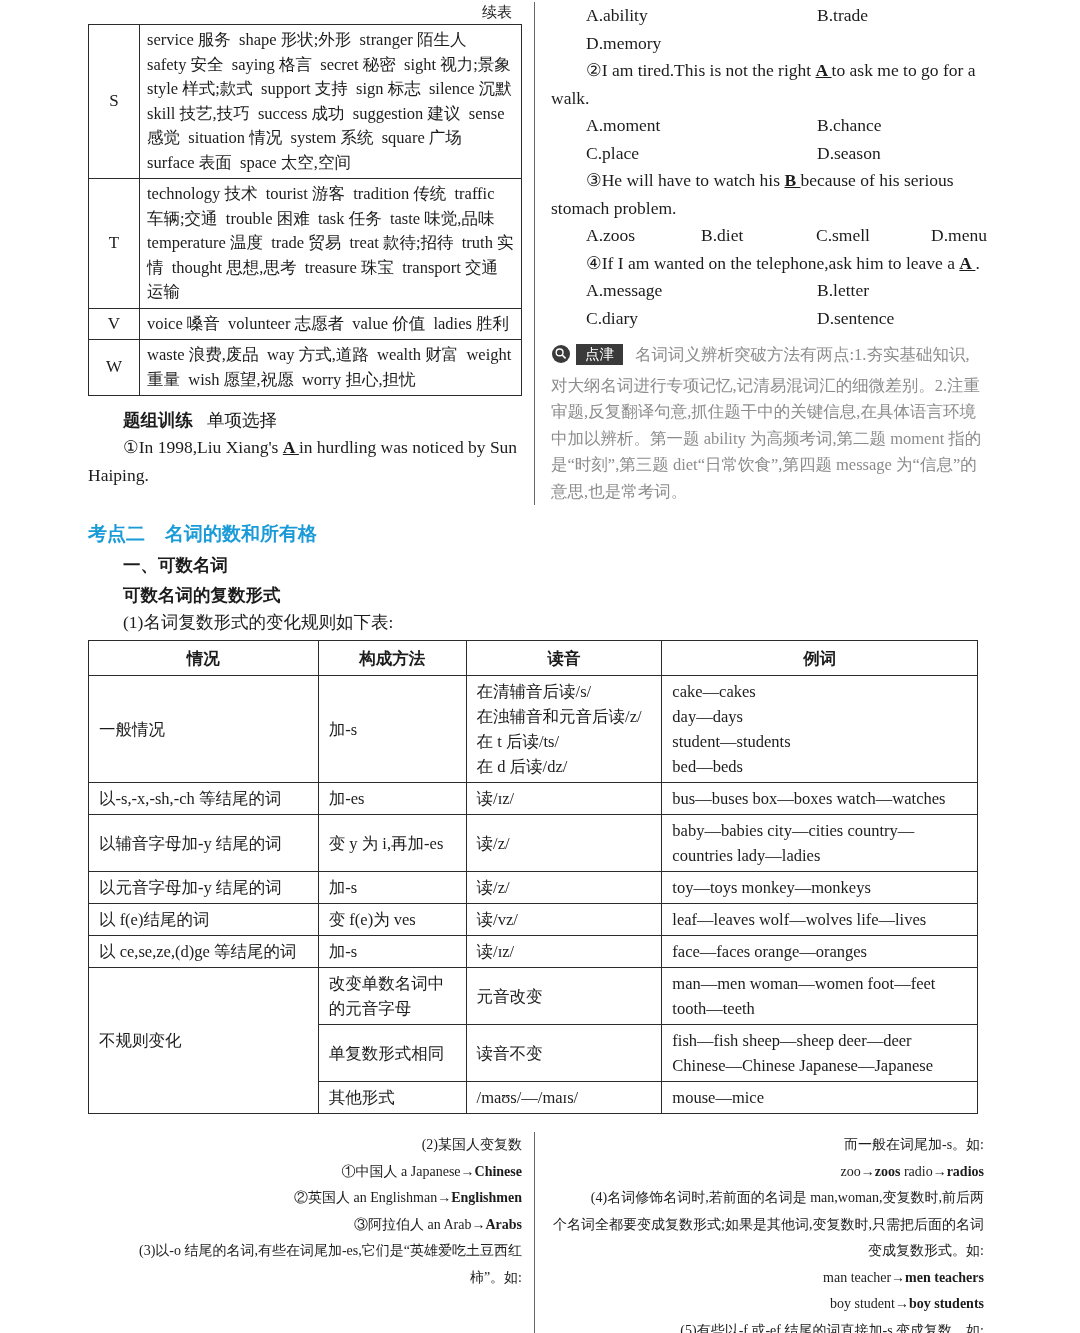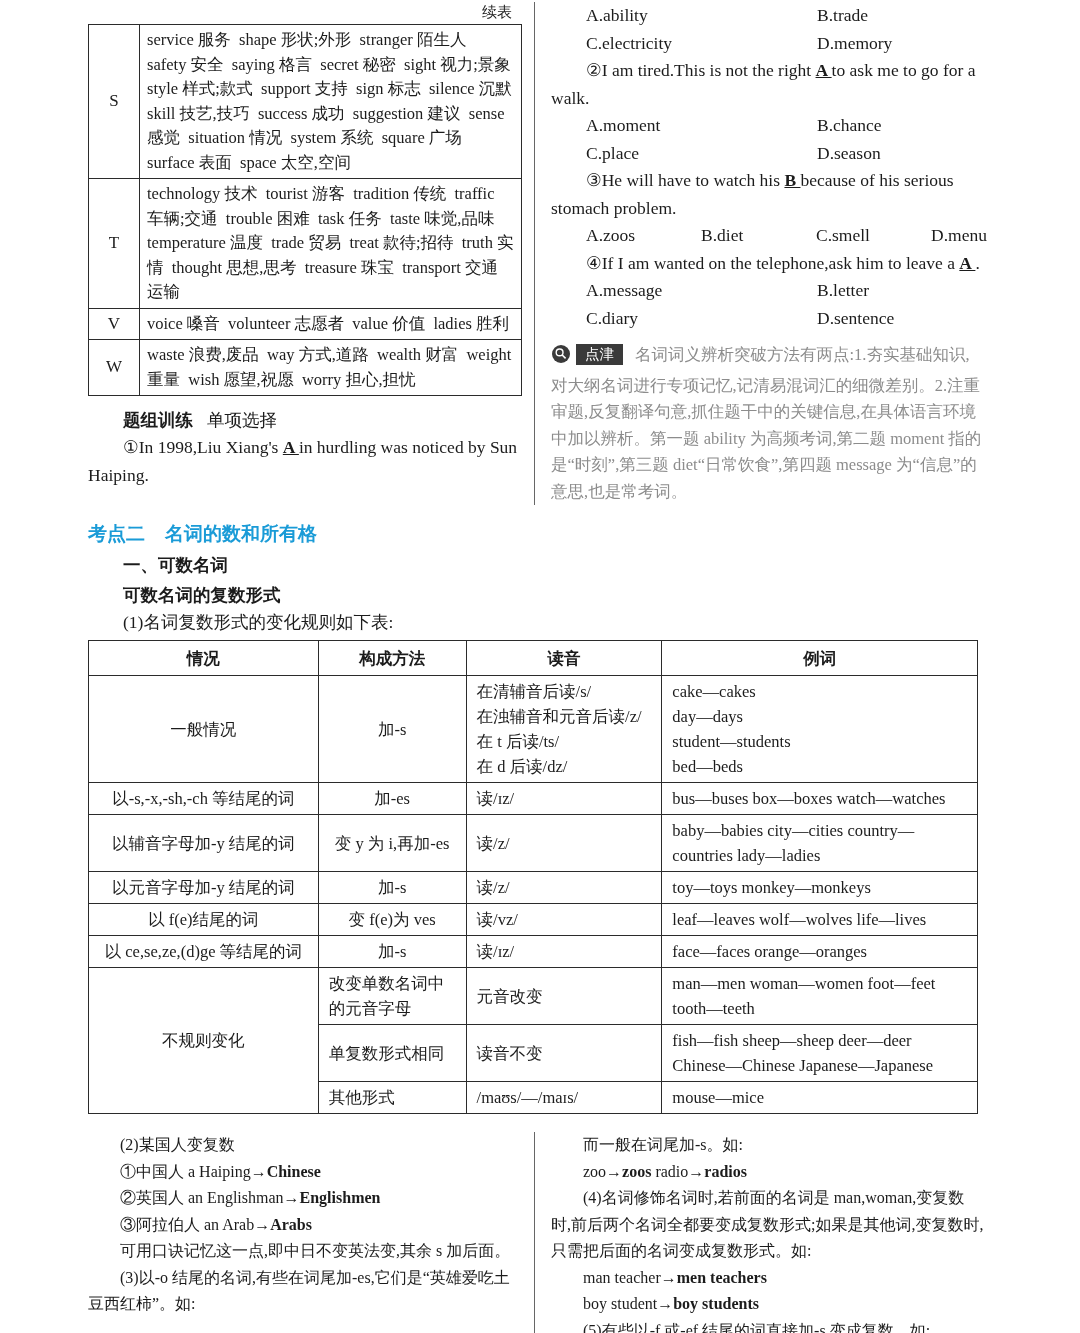--- a/index.html
+++ b/index.html
@@ -32,24 +32,24 @@
               padding:0 9px;font-size:14.5px;line-height:21px;margin-right:12px;vertical-align:1px;
               font-family:"Liberation Sans",sans-serif;}
   .sec-head{margin:16px 0 4px 88px;font-size:19px;font-weight:bold;}
   .sec-head .k1{color:#1a9bd7;margin-right:20px;font-family:"Liberation Sans",sans-serif;}
   .sec-head .k2{color:#1a9bd7;}
   .sub-bold{margin:6px 0 0 88px;text-indent:2em;font-size:17.5px;font-weight:bold;}
   .sub-plain{margin:3px 0 6px 88px;text-indent:2em;font-size:17.5px;}
   .ptable{width:890px;margin:4px 0 10px 88px;font-size:16.5px;}
   .ptable th,.ptable td{border:1px solid #2b2b2b;line-height:25px;padding:3px 10px;vertical-align:middle;}
   .ptable th{font-weight:bold;text-align:center;height:28px;}
-  .ptable td.c{text-align:center;}
+  .ptable td.c{text-align:left;}
   .ptable td.l{text-align:left;}
   .pre{white-space:pre-line;}
-  p.b{margin:0;font-size:16px;line-height:26.5px;text-indent:2em;}
+  p.b{margin:0;font-size:14px;line-height:26.5px;text-indent:2em;text-align:right;}
 </style>
 </head>
 <body>
 
 <div class="page">
 
   <div class="row2 top-row">
 
     <div class="col-left">
       <div class="cont-label">续表</div>
@@ -82,21 +82,20 @@
     </div>
 
     <div class="vdiv"></div>
 
     <div class="col-right">
       <div class="opt-row">
         <span class="o1">A.ability</span>
         <span>B.trade</span>
       </div>
       <div class="opt-row">
-        <span class="o1">C.electricity</span>
         <span>D.memory</span>
       </div>
 
       <p class="q"><span>②I am tired.This is not the right </span><b style="text-decoration: underline;"> A </b><span> to ask me to go for a walk.</span></p>
       <div class="opt-row">
         <span class="o1">A.moment</span>
         <span>B.chance</span>
       </div>
       <div class="opt-row">
         <span class="o1">C.place</span>
@@ -215,24 +214,23 @@
         <td class="l">其他形式</td>
         <td class="l">/maʊs/—/maɪs/</td>
         <td class="l">mouse—mice</td>
       </tr>
     </tbody>
   </table>
 
   <div class="row2 bot-row">
     <div class="col-left">
       <p class="b">(2)某国人变复数</p>
-      <p class="b"><span>①中国人 a Haiping→</span><b>Chinese</b></p>
+      <p class="b"><span>①中国人 a Japanese→</span><b>Chinese</b></p>
       <p class="b"><span>②英国人 an Englishman→</span><b>Englishmen</b></p>
       <p class="b"><span>③阿拉伯人 an Arab→</span><b>Arabs</b></p>
-      <p class="b">可用口诀记忆这一点,即中日不变英法变,其余 s 加后面。</p>
       <p class="b">(3)以-o 结尾的名词,有些在词尾加-es,它们是“英雄爱吃土豆西红柿”。如:</p>
 
     </div>
 
     <div class="vdiv"></div>
 
     <div class="col-right">
       <p class="b">而一般在词尾加-s。如:</p>
       <p class="b"><span>zoo→</span><b>zoos</b><span>   radio→</span><b>radios</b></p>
       <p class="b">(4)名词修饰名词时,若前面的名词是 man,woman,变复数时,前后两个名词全都要变成复数形式;如果是其他词,变复数时,只需把后面的名词变成复数形式。如:</p>

